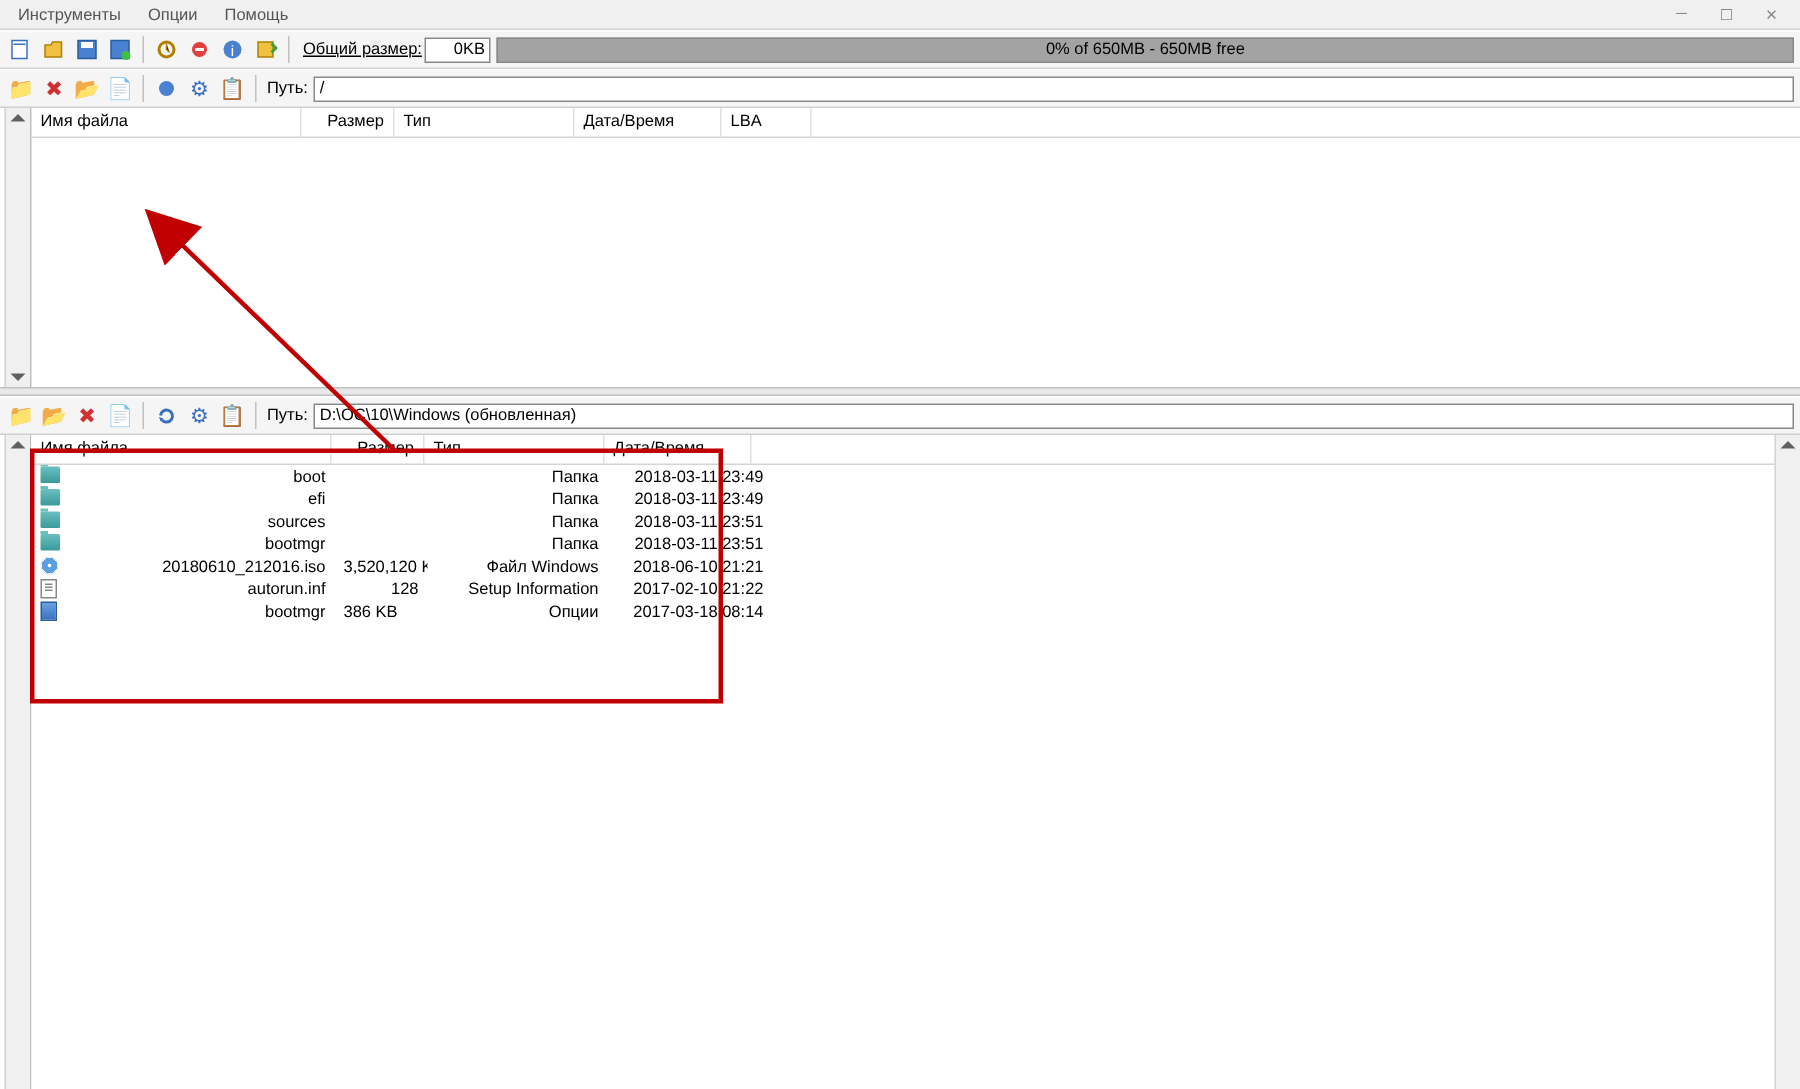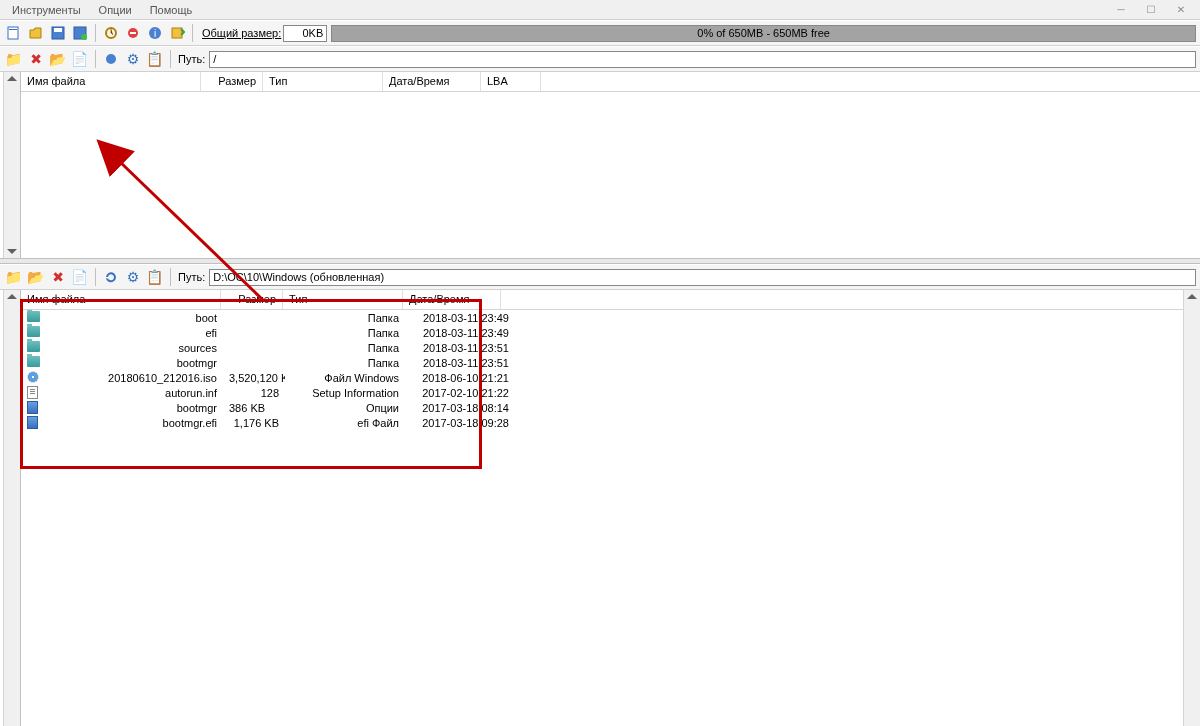--- a/index.html
+++ b/index.html
@@ -408,27 +408,20 @@
           <span class="c" style="width:120px">Setup Information</span>
           <span class="c" style="width:110px">2017-02-10 21:22</span>
         </div>
         <div class="row">
           <span class="icon"><span class="ic-bin"></span></span>
           <span class="c" style="width:180px">bootmgr</span>
           <span class="c" style="width:62px;text-align:left">386 KB</span>
           <span class="c" style="width:120px">Опции</span>
           <span class="c" style="width:110px">2017-03-18 08:14</span>
         </div>
-        <div class="row">
-          <span class="icon"><span class="ic-bin"></span></span>
-          <span class="c" style="width:180px">bootmgr.efi</span>
-          <span class="c" style="width:62px;text-align:right">1,176 KB</span>
-          <span class="c" style="width:120px">efi Файл</span>
-          <span class="c" style="width:110px">2017-03-18 09:28</span>
-        </div>
       </div>
     <div class="vscroll"></div>
   </div>
 </div>
 
 <div class="highlight-box" style="left:20px; top:299px; width:462px; height:170px;"></div>
 <svg class="arrow-svg" style="left:0; top:0; width:1200px; height:726px;">
   <defs>
     <marker id="ah" markerWidth="12" markerHeight="12" refX="2" refY="6" orient="auto">
       <path d="M0 0 L12 6 L0 12 z" fill="#c00000"></path>

